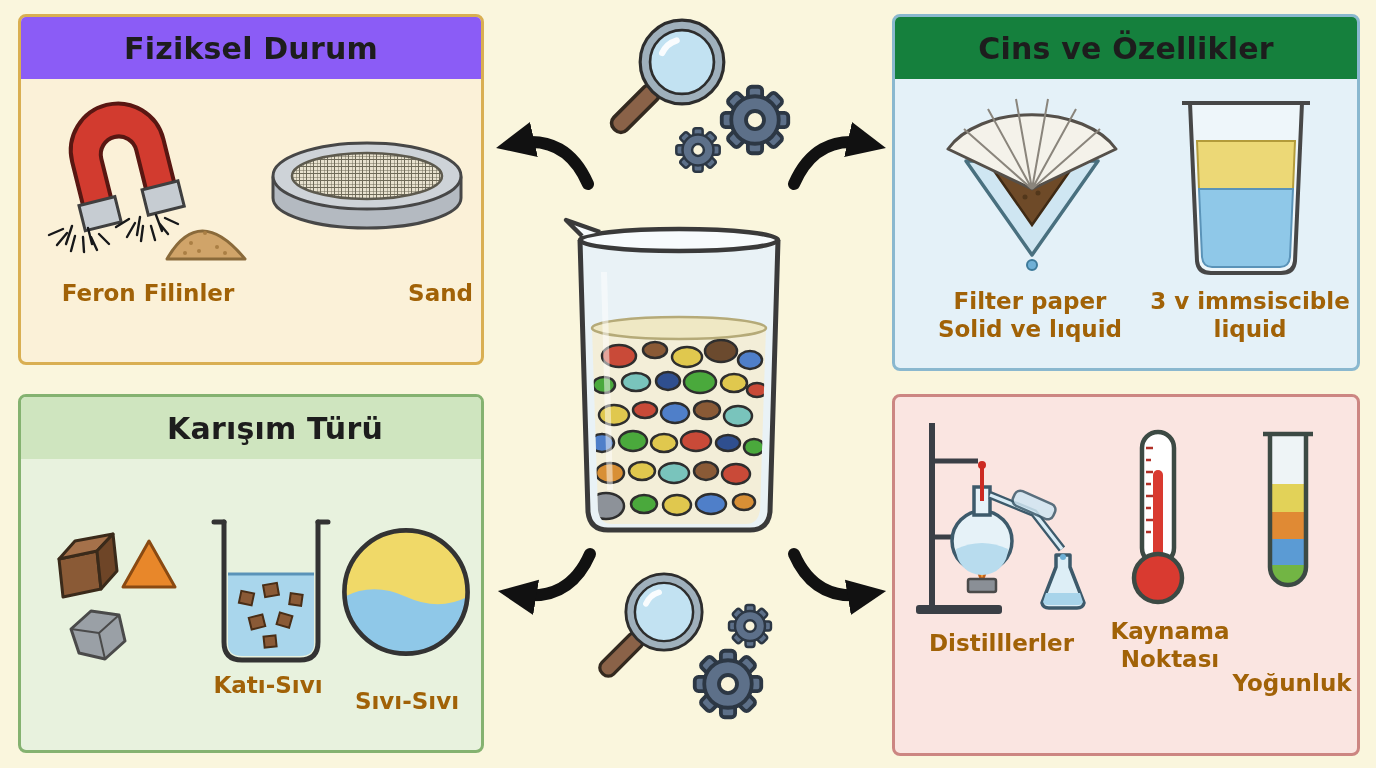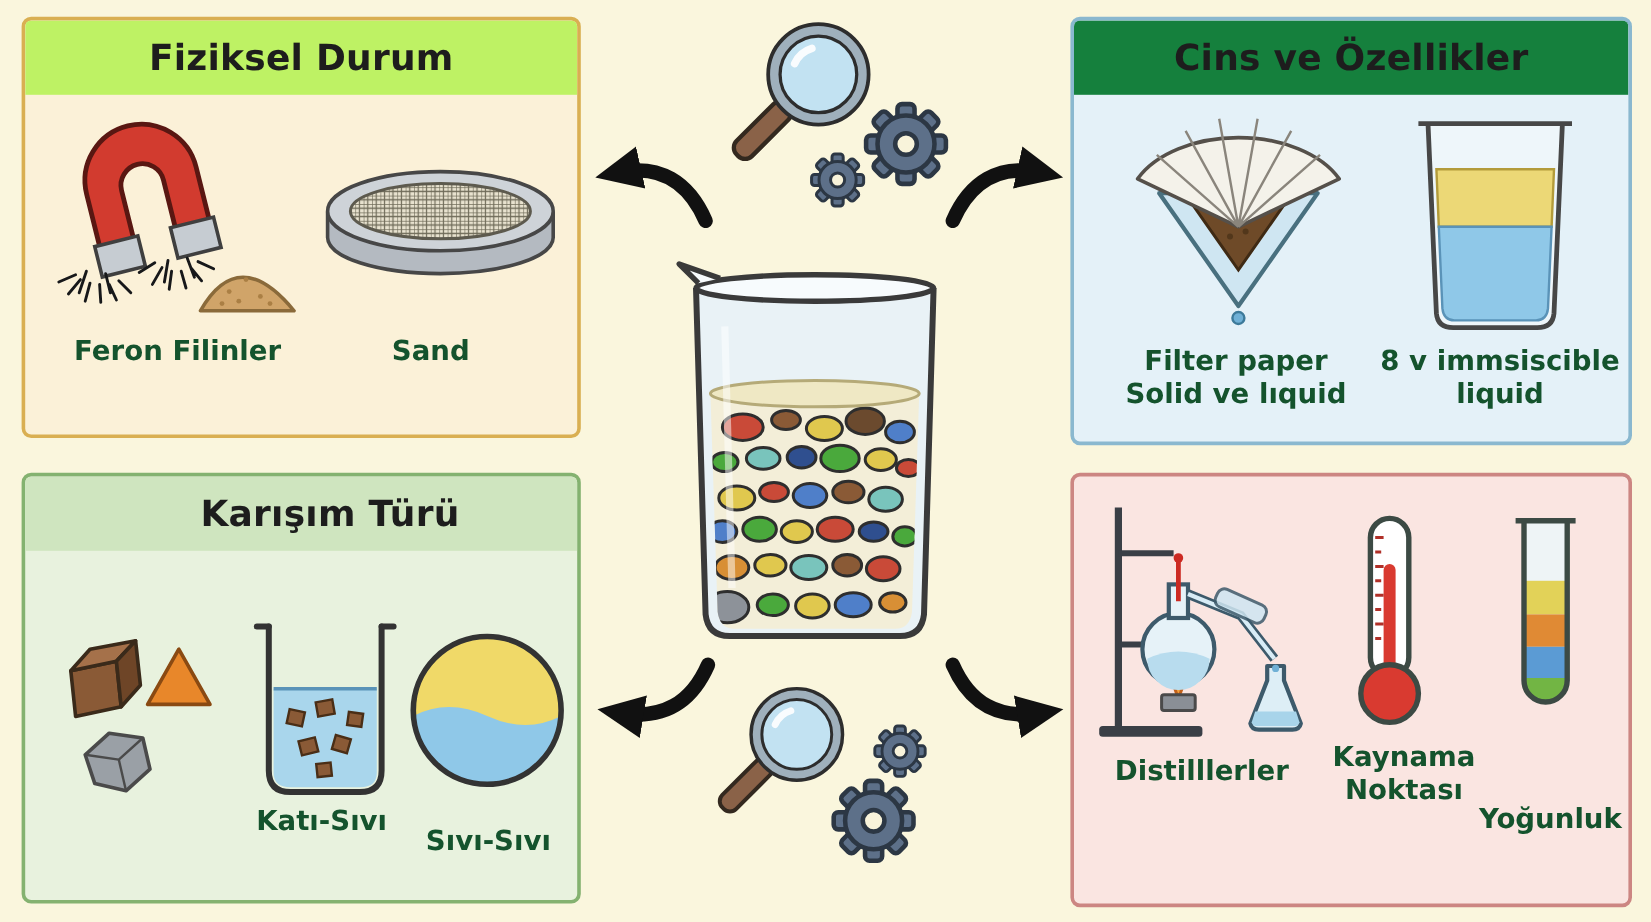--- a/index.html
+++ b/index.html
@@ -18,25 +18,25 @@
   .panel { position:absolute; border-radius:8px; border:3px solid; overflow:hidden; }
   .panel-header {
     height:62px; display:flex; align-items:center; justify-content:center;
     font-weight:bold; font-size:30px; color:#1d1d1d; letter-spacing:.2px;
   }
   .panel-body { position:relative; width:100%; height:calc(100% - 62px); }
   .icon-slot { position:absolute; }
   .icon-slot svg { width:100%; height:100%; display:block; }
   .item-label {
     position:absolute; text-align:center; font-weight:bold; font-size:23px;
-    color:#14532d; line-height:1.22; white-space:nowrap;
+    color:#a16207; line-height:1.22; white-space:nowrap;
   }
 
   .panel-tl { left:18px;  top:14px;  width:466px; height:351px; border-color:#d9af52; background:#fbf1d8; }
-  .panel-tl .panel-header { background:#bef264; }
+  .panel-tl .panel-header { background:#8b5cf6; }
   .panel-tr { left:892px; top:14px;  width:468px; height:357px; border-color:#8ab8cf; background:#e4f1f8; }
   .panel-tr .panel-header { background:#15803d; }
   .panel-bl { left:18px;  top:394px; width:466px; height:359px; border-color:#84b270; background:#e8f2de; }
   .panel-bl .panel-header { background:#cfe5bf;padding-left:48px; }
   .panel-br { left:892px; top:394px; width:468px; height:362px; border-color:#cc8682; background:#fae5e1; }
   .panel-br .panel-header { background:#f5c6c1; font-size:27px; }
 
   .center-beaker { position:absolute; left:544px; top:210px; width:270px; height:338px; }
   .center-beaker svg { width:100%; height:100%; }
 
@@ -124,21 +124,21 @@
         </svg>
       </div>
       <div class="icon-slot" style="left:240px;top:35px;width:212px;height:130px;">
         <svg viewBox="0 0 212 130">
           <path d="M12,64 L12,84 A94,30 0 0 0 200,84 L200,64 Z" fill="#b4bac1" stroke="#474747" stroke-width="3"></path>
           <ellipse cx="106" cy="62" rx="94" ry="33" fill="#ced3d8" stroke="#474747" stroke-width="3"></ellipse>
           <ellipse cx="106" cy="62" rx="75" ry="23" fill="url(#mesh)" stroke="#5d5a4e" stroke-width="2.5"></ellipse>
         </svg>
       </div>
       <div class="item-label" style="left:12px;width:230px;top:200px;">Feron Filinler</div>
-      <div class="item-label" style="left:243px;width:190px;top:200px;">Sand</div>
+      <div class="item-label" style="left:262px;width:190px;top:200px;text-align:right;">Sand</div>
     </div>
   </section>
 
   <section class="panel panel-tr">
     <header class="panel-header">Cins ve Özellikler</header>
     <div class="panel-body">
       <div class="icon-slot" style="left:35px;top:14px;width:205px;height:185px;">
         <svg viewBox="0 0 205 185">
           <path d="M36,68 L102,162 L168,68 Z" fill="#cfe6f2" stroke="#49707f" stroke-width="3.5" stroke-linejoin="round"></path>
           <path d="M60,72 L144,72 L102,132 Z" fill="#6e4a28" stroke="#3f2a14" stroke-width="2.5"></path>
@@ -162,21 +162,21 @@
           <path d="M27,52 L29,100 L123,100 L125,52 Z" fill="#ecd876" stroke="#b39b3a" stroke-width="2"></path>
           <path d="M29,100 L32,168 Q33,178 42,178 L110,178 Q119,178 120,168 L123,100 Z" fill="#8fc8e8" stroke="#5a93b8" stroke-width="2"></path>
           <line x1="12" y1="14" x2="140" y2="14" stroke="#474747" stroke-width="4"></line>
         </svg>
       </div>
       <div class="item-label" style="left:10px;width:250px;top:208px;">
         <span>Filter paper</span><br>
         <span>Solid ve lıquid</span>
       </div>
       <div class="item-label" style="left:255px;width:200px;top:208px;">
-        <span>8 v immsiscible</span><br>
+        <span>3 v immsiscible</span><br>
         <span>liquid</span>
       </div>
     </div>
   </section>
 
   <section class="panel panel-bl">
     <header class="panel-header">Karışım Türü</header>
     <div class="panel-body">
       <div class="icon-slot" style="left:20px;top:52px;width:150px;height:160px;">
         <svg viewBox="0 0 150 160">

